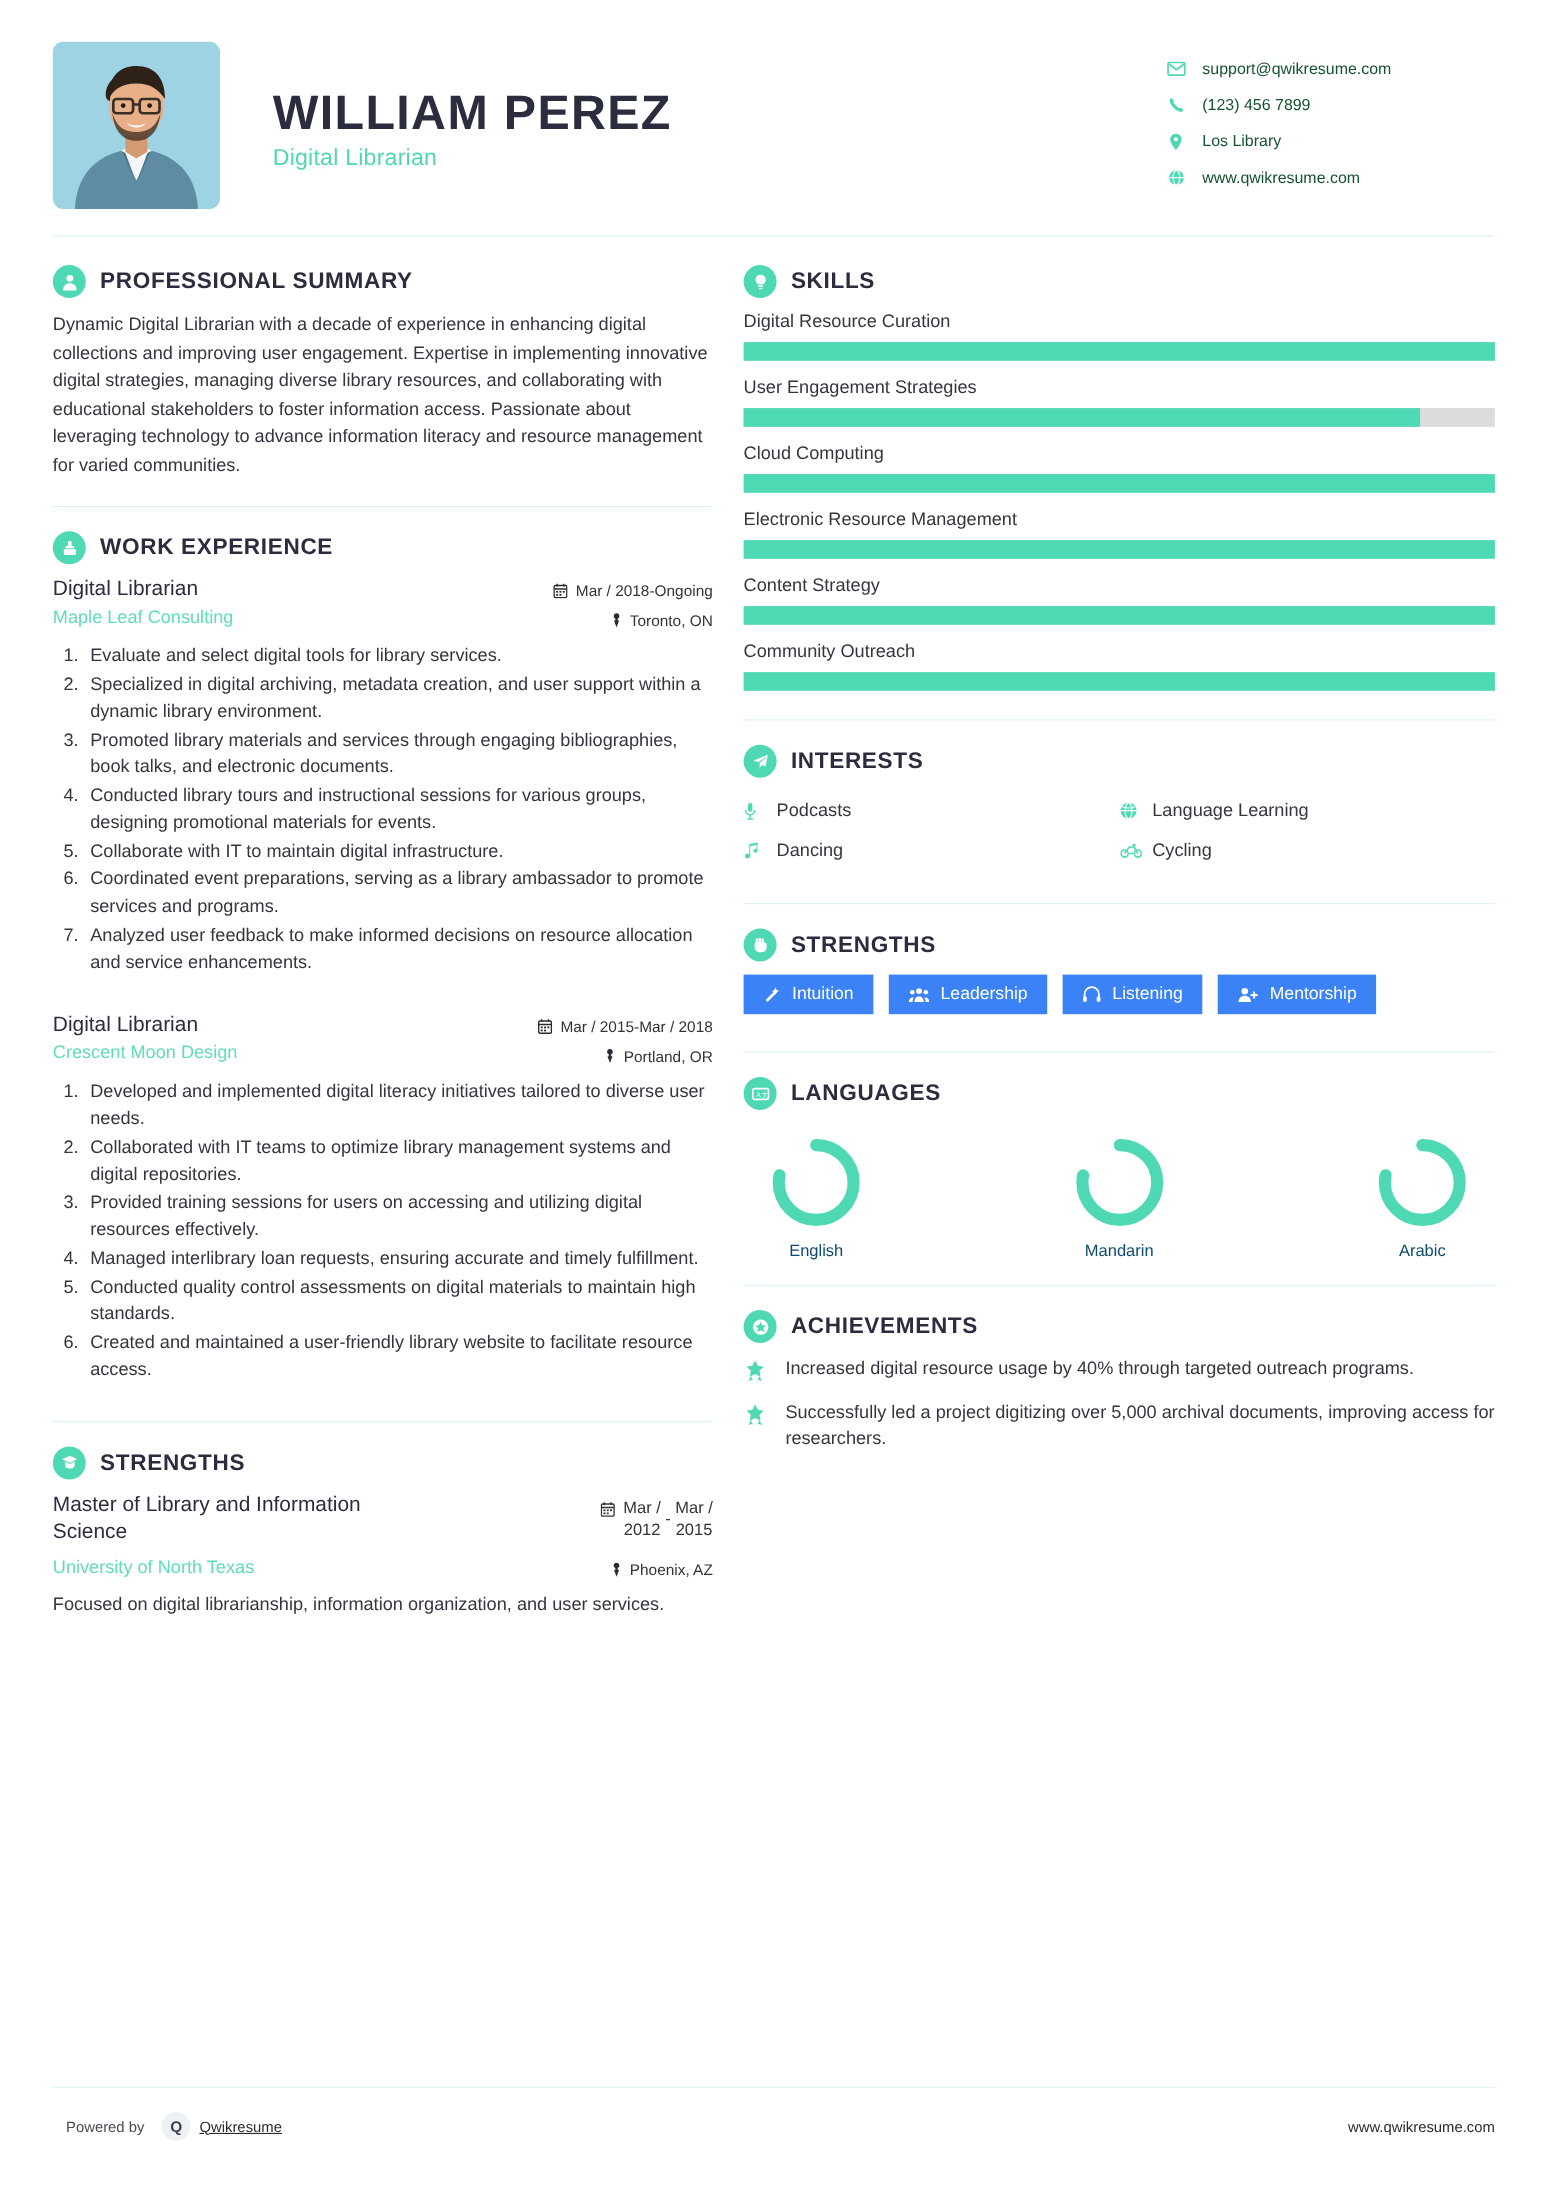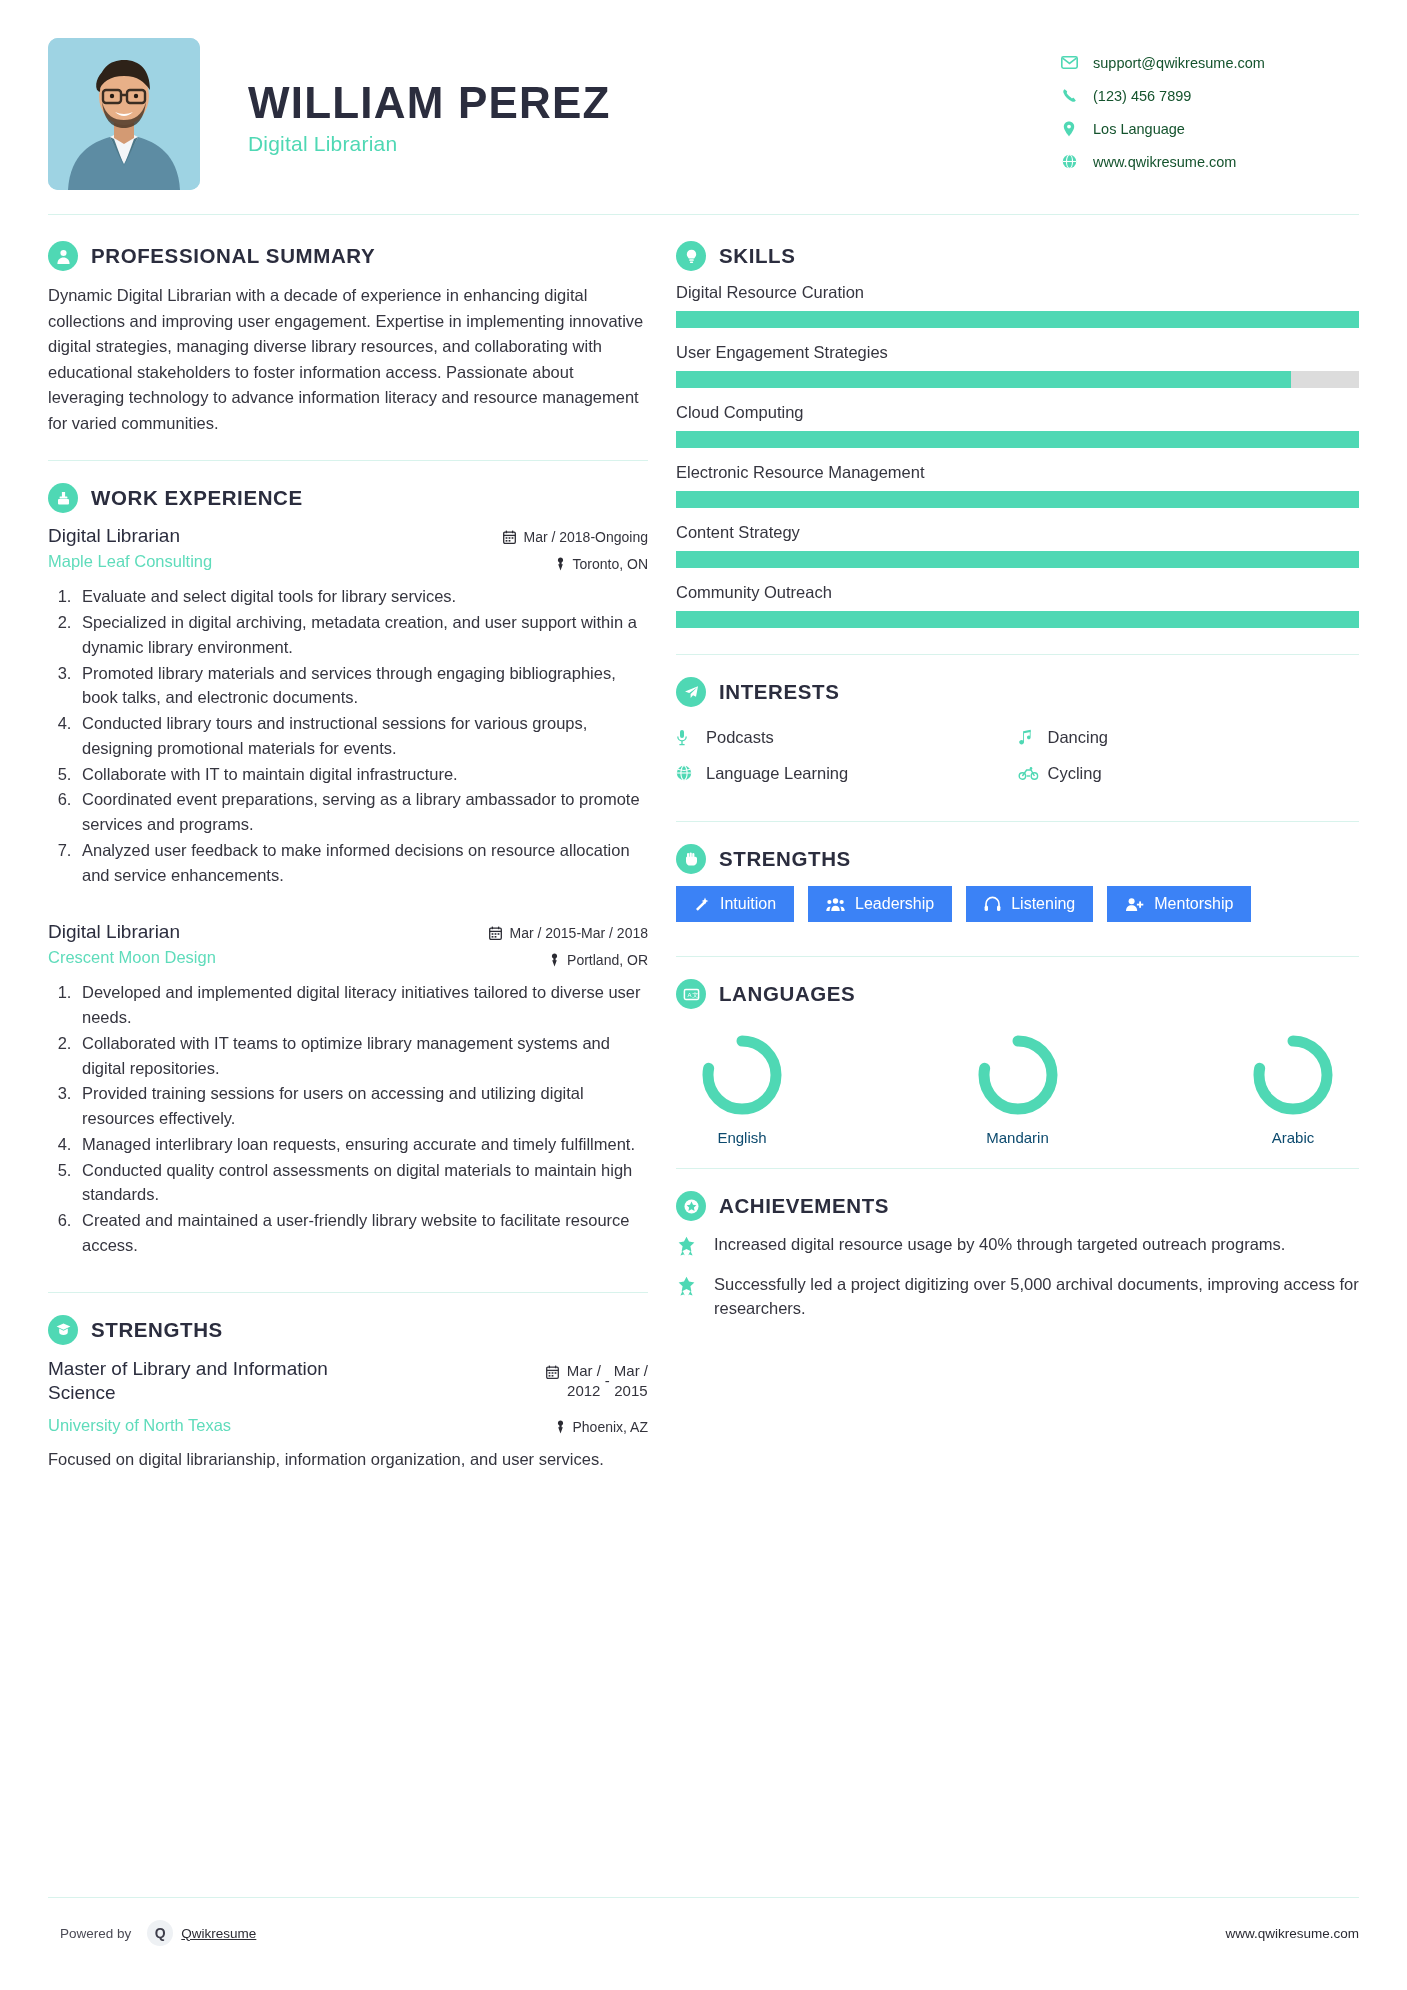--- a/index.html
+++ b/index.html
@@ -192,21 +192,21 @@
         </span>
         <span>(123) 456 7899</span>
       </div>
       <div class="contact-row">
         <span class="contact-ic">
           <svg width="12" height="16" viewBox="0 0 12 16">
               <path d="M6 0.6 C3 0.6 0.8 2.8 0.8 5.8 C0.8 9.4 6 15.4 6 15.4 C6 15.4 11.2 9.4 11.2 5.8 C11.2 2.8 9 0.6 6 0.6 Z" fill="currentColor"></path>
               <circle cx="6" cy="5.6" r="1.9" fill="#ffffff"></circle>
             </svg>
         </span>
-        <span>Los Language</span>
+        <span>Los Library</span>
       </div>
       <div class="contact-row">
         <span class="contact-ic">
           <svg width="15" height="15" viewBox="0 0 15 15">
               <circle cx="7.5" cy="7.5" r="6.7" fill="currentColor"></circle>
               <ellipse cx="7.5" cy="7.5" rx="3" ry="6.7" fill="none" stroke="#ffffff" stroke-width="1.1"></ellipse>
               <line x1="0.8" y1="7.5" x2="14.2" y2="7.5" stroke="#ffffff" stroke-width="1.1"></line>
             </svg>
         </span>
         <span>www.qwikresume.com</span>
@@ -467,37 +467,37 @@
                   <rect x="4" y="1" width="4" height="8" rx="2" fill="currentColor"></rect>
                   <path d="M1.8 7.4 C1.8 10 3.7 11.8 6 11.8 C8.3 11.8 10.2 10 10.2 7.4" fill="none" stroke="currentColor" stroke-width="1.3"></path>
                   <line x1="6" y1="11.8" x2="6" y2="15.4" stroke="currentColor" stroke-width="1.3"></line>
                   <line x1="3.4" y1="15.6" x2="8.6" y2="15.6" stroke="currentColor" stroke-width="1.3"></line>
                 </svg>
             </span>
             <span>Podcasts</span>
           </div>
           <div class="interest">
             <span class="ic">
-              <svg width="15" height="17" viewBox="0 0 15 17">
-                  <path d="M6 13.2 C6 14.4 4.9 15.4 3.6 15.4 C2.3 15.4 1.2 14.4 1.2 13.2 C1.2 12 2.3 11 3.6 11 C4.2 11 4.7 11.2 5.1 11.5 L5.1 2.2 L12.6 0.8 L12.6 3 L6 4.3 Z" fill="currentColor"></path>
-                  <path d="M12.6 0.8 L12.6 8.4 C12.6 9.4 11.8 10.2 10.8 10.2 C9.8 10.2 9 9.4 9 8.4 C9 7.4 9.8 6.6 10.8 6.6 C11.2 6.6 11.5 6.7 11.8 6.9 L11.8 2 Z" fill="currentColor"></path>
-                </svg>
-            </span>
-            <span>Dancing</span>
-          </div>
-          <div class="interest">
-            <span class="ic">
               <svg width="16" height="16" viewBox="0 0 16 16">
                   <circle cx="8" cy="8" r="7.2" fill="currentColor"></circle>
                   <ellipse cx="8" cy="8" rx="3.1" ry="7.2" fill="none" stroke="#ffffff" stroke-width="1.1"></ellipse>
                   <line x1="0.8" y1="8" x2="15.2" y2="8" stroke="#ffffff" stroke-width="1.1"></line>
                   <path d="M2 4.4 Q8 6.6 14 4.4" fill="none" stroke="#ffffff" stroke-width="1"></path>
                 </svg>
             </span>
             <span>Language Learning</span>
+          </div>
+          <div class="interest">
+            <span class="ic">
+              <svg width="15" height="17" viewBox="0 0 15 17">
+                  <path d="M6 13.2 C6 14.4 4.9 15.4 3.6 15.4 C2.3 15.4 1.2 14.4 1.2 13.2 C1.2 12 2.3 11 3.6 11 C4.2 11 4.7 11.2 5.1 11.5 L5.1 2.2 L12.6 0.8 L12.6 3 L6 4.3 Z" fill="currentColor"></path>
+                  <path d="M12.6 0.8 L12.6 8.4 C12.6 9.4 11.8 10.2 10.8 10.2 C9.8 10.2 9 9.4 9 8.4 C9 7.4 9.8 6.6 10.8 6.6 C11.2 6.6 11.5 6.7 11.8 6.9 L11.8 2 Z" fill="currentColor"></path>
+                </svg>
+            </span>
+            <span>Dancing</span>
           </div>
           <div class="interest">
             <span class="ic">
               <svg width="21" height="14" viewBox="0 0 21 14">
                   <circle cx="4.4" cy="10" r="3.2" fill="none" stroke="currentColor" stroke-width="1.4"></circle>
                   <circle cx="16.4" cy="10" r="3.2" fill="none" stroke="currentColor" stroke-width="1.4"></circle>
                   <path d="M4.4 10 L8.6 4 L13 4 L16.4 10" fill="none" stroke="currentColor" stroke-width="1.4"></path>
                   <line x1="8.6" y1="10" x2="12" y2="10" stroke="currentColor" stroke-width="1.4"></line>
                   <circle cx="13" cy="2.4" r="1.3" fill="currentColor"></circle>
                 </svg>

